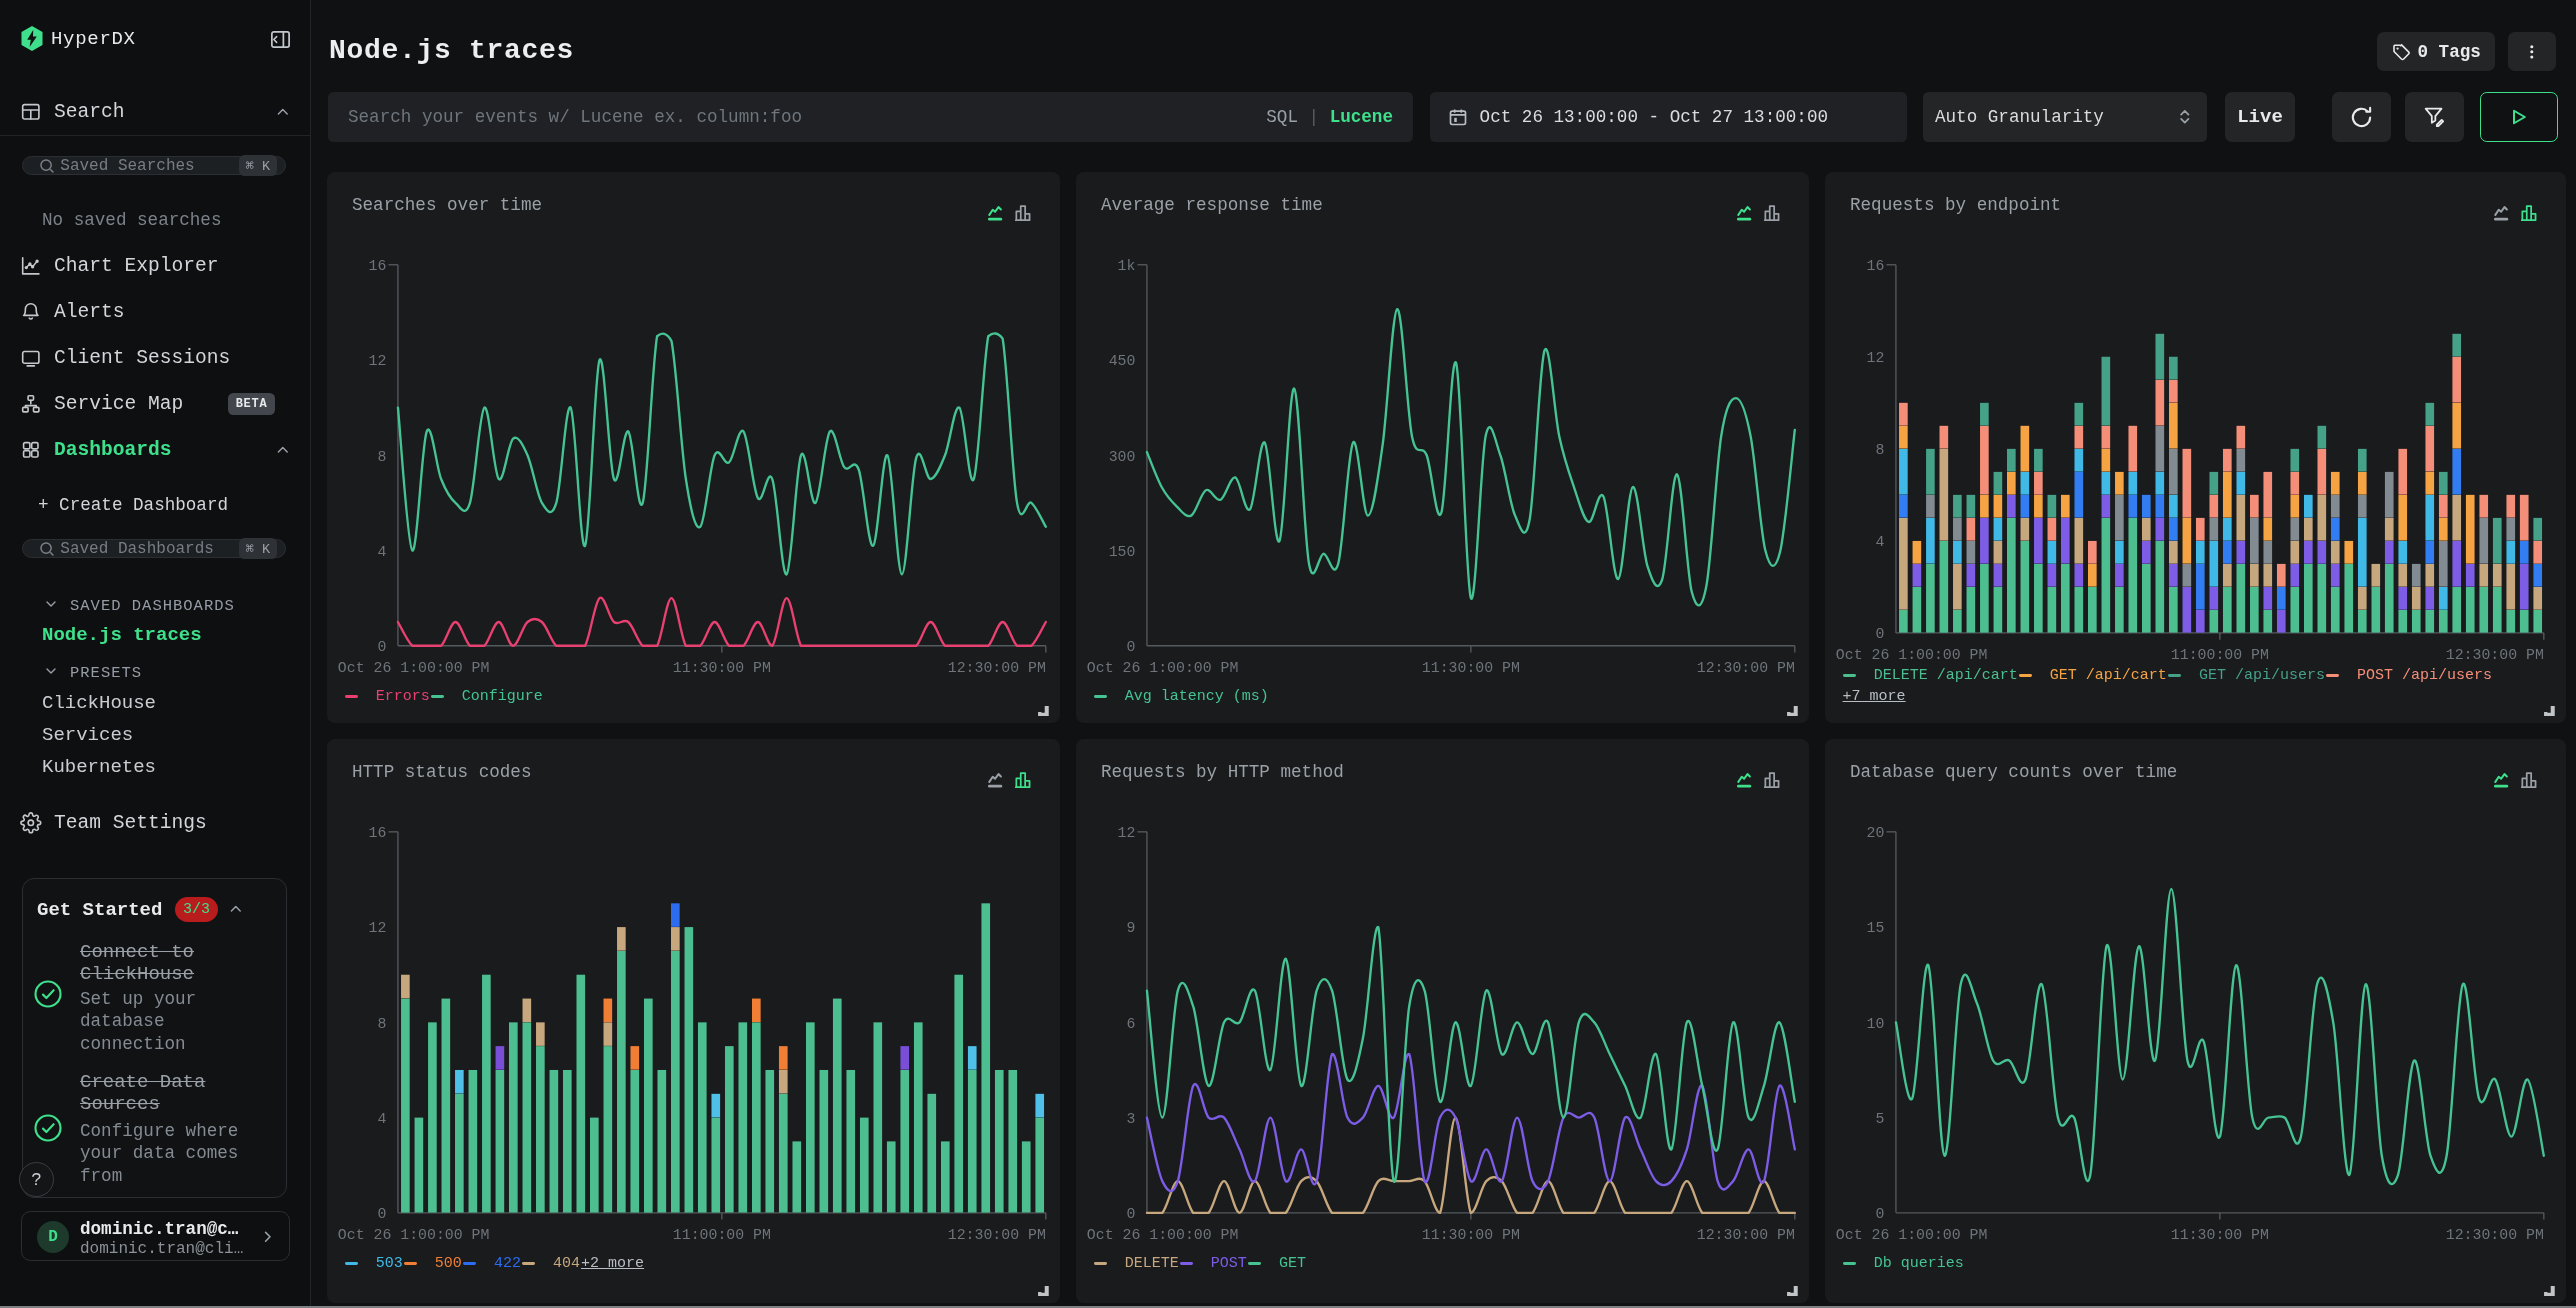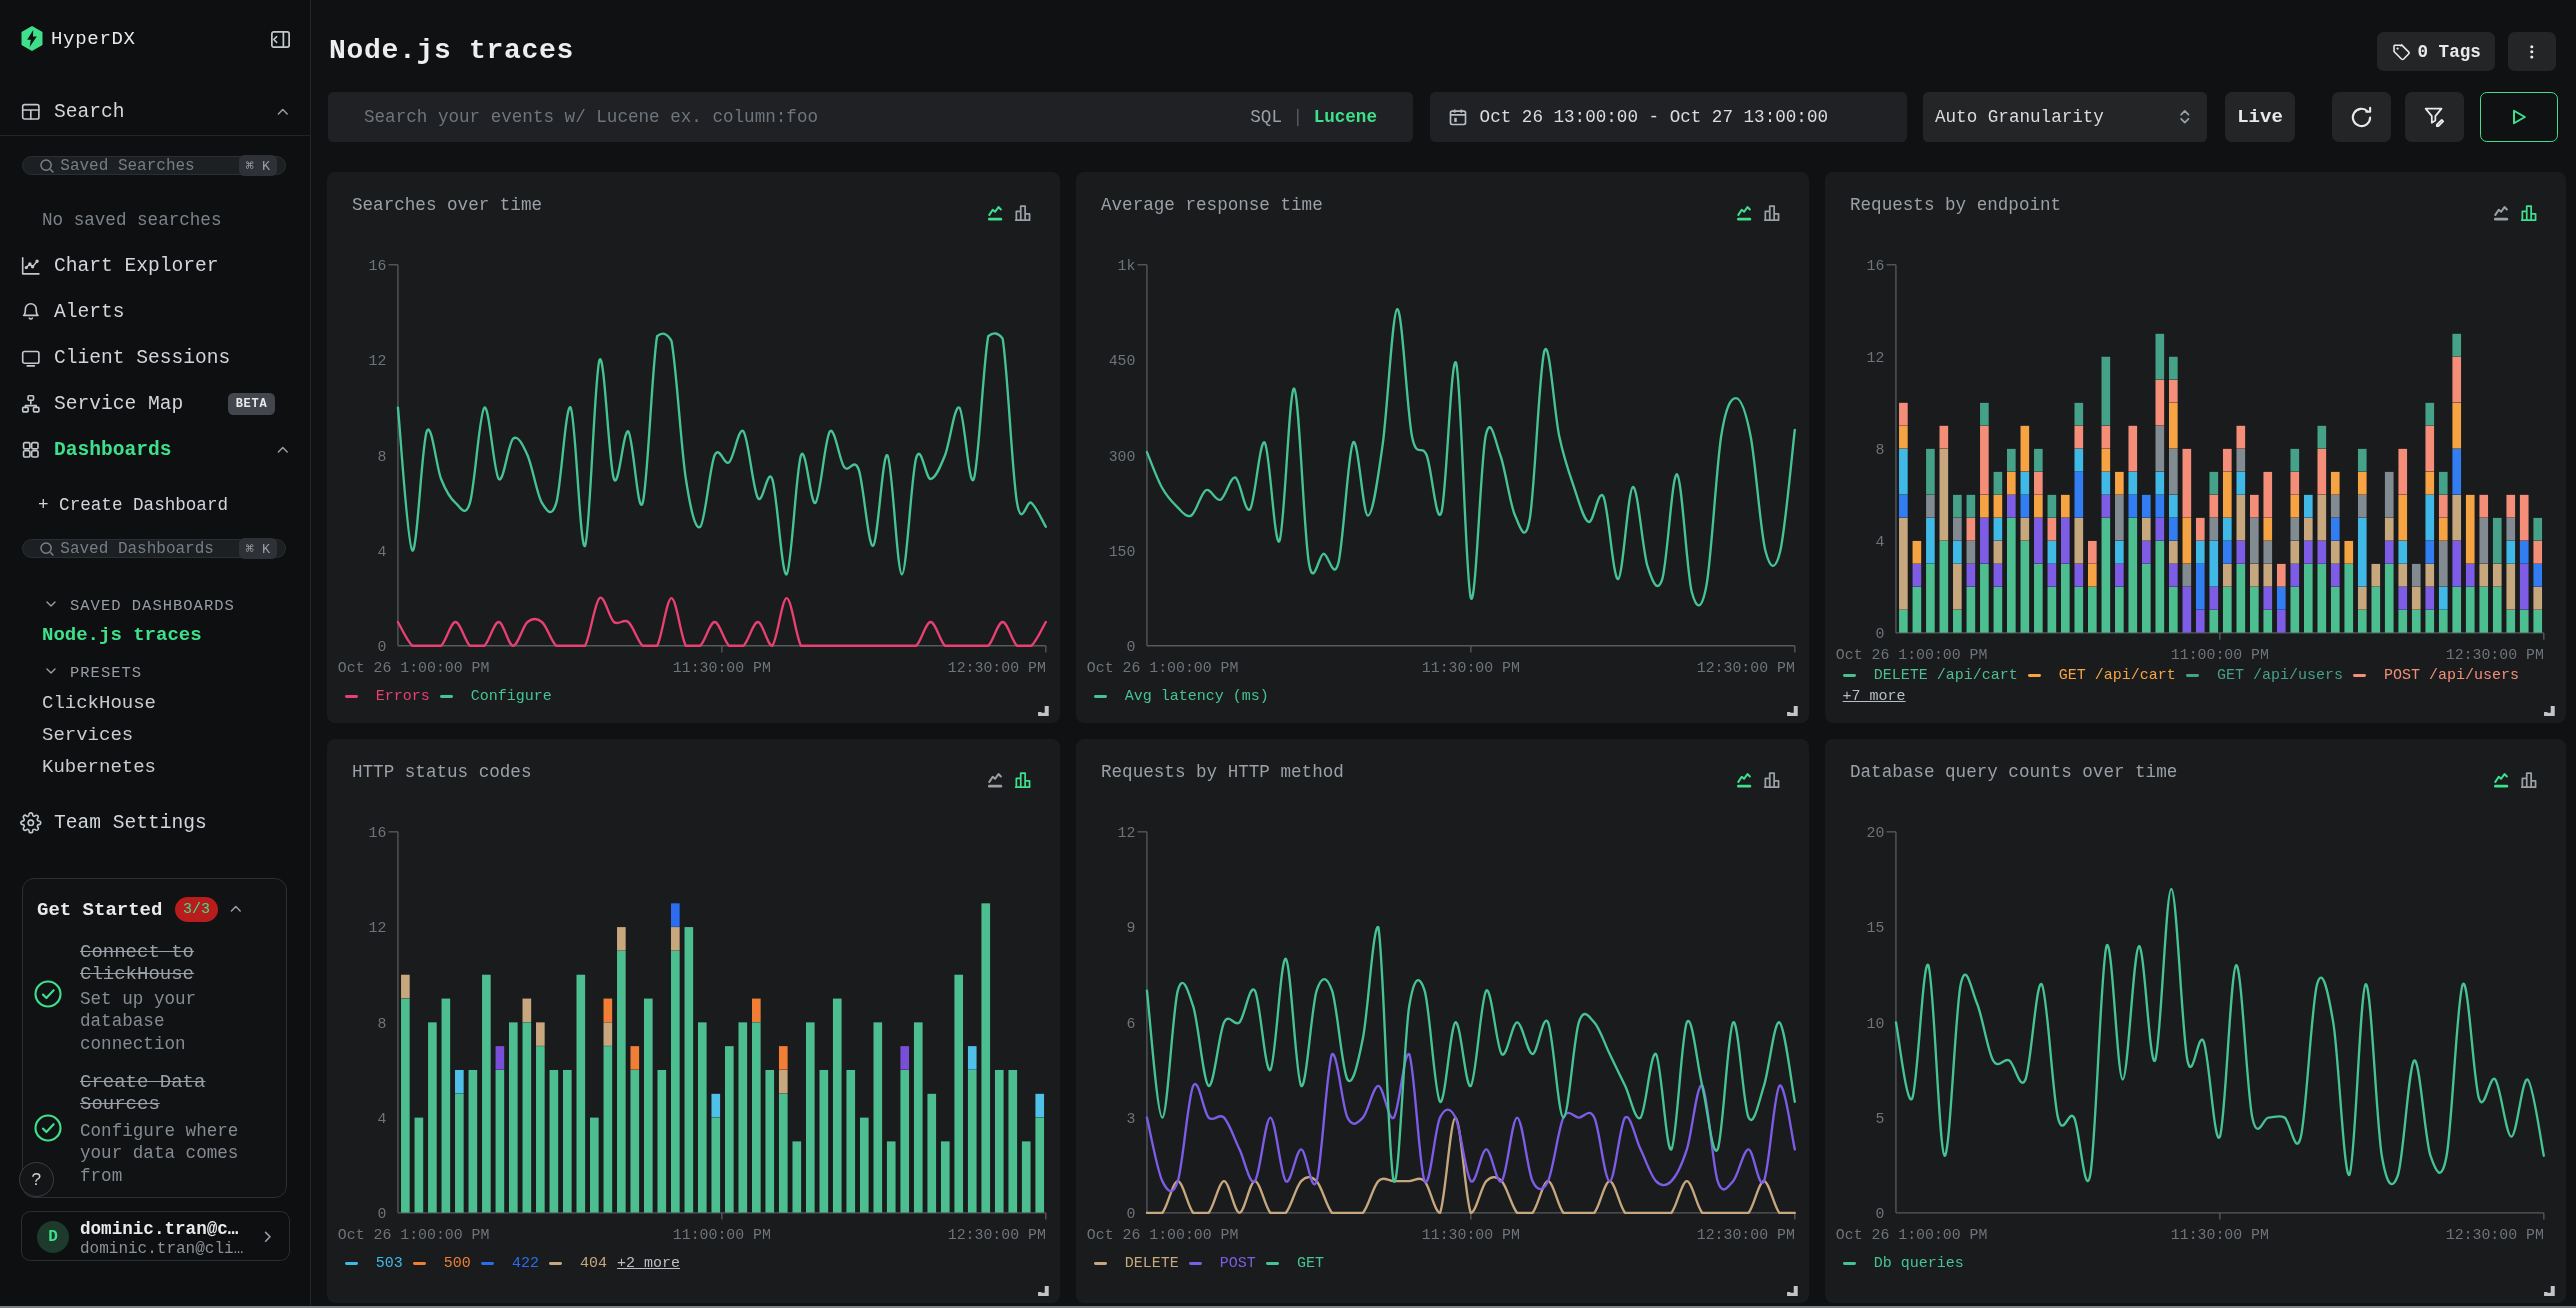--- a/index.html
+++ b/index.html
@@ -14,25 +14,25 @@
 .gscard{position:absolute;left:22px;top:878px;width:265px;height:320px;border:0.7px solid #2b2e32;border-radius:12px;background:#111214}
 .gsbadge{position:absolute;left:152px;top:17.6px;width:43px;height:25px;background:#b91c1c;border-radius:13px;font-size:15px;font-weight:400;color:#3ee08c;display:flex;align-items:center;justify-content:center}
 .gst{position:absolute;left:57px;font-size:19px;color:#9aa0a8}
 .gss{position:absolute;left:57px;font-size:17.6px;color:#848b93}
 .helpc{position:absolute;left:19px;top:1162px;width:35px;height:35px;border:1.4px solid #3a3e43;border-radius:50%;background:#131517;color:#c9cdd2;font-size:17.6px;display:flex;align-items:center;justify-content:center}
 .userchip{position:absolute;left:21px;top:1211px;width:269px;height:50px;border:0.7px solid #2b2e32;border-radius:9.5px}
 .avatar{position:absolute;left:15px;top:8.8px;width:32px;height:32px;border-radius:50%;background:#1d3a2c;color:#3ee08c;font-weight:700;font-size:16px;display:flex;align-items:center;justify-content:center}
 .title{position:absolute;left:329px;top:35px;font-size:28px;font-weight:700;color:#eceef0;letter-spacing:0.7px}
 .btn{position:absolute;display:flex;align-items:center;background:#232527;border-radius:6.8px;color:#e8eaec;font-size:17.6px;padding:0 13.5px}
 .btn b{font-size:17.6px}
-.searchbox{position:absolute;left:328px;top:92px;width:1085px;height:50px;background:#1f2124;border-radius:5.4px;display:flex;align-items:center;padding:0 36px;font-size:17.6px}
+.searchbox{position:absolute;left:328px;top:92px;width:1085px;height:50px;background:#1f2124;border-radius:5.4px;display:flex;align-items:center;padding:0 20px;font-size:17.6px}
 .inbox{position:absolute;top:92px;height:50px;background:#1f2124;border-radius:5.4px;display:flex;align-items:center;font-size:17.6px}
 .panel{position:absolute;background:#191b1d;border-radius:8px}
 .ptitle{position:absolute;left:25px;top:23px;font-size:17.6px;color:#9aa0a6}
-.legend{position:absolute;left:17.6px;display:flex;align-items:flex-start;gap:10px;font-size:15px}
+.legend{position:absolute;left:17.6px;display:flex;align-items:flex-start;gap:1px;font-size:15px}
 .lg{display:flex;align-items:center;gap:17.6px}
 .ldash{width:13.5px;height:2.7px;border-radius:1.4px;display:inline-block}
 .lmore{color:#b9bec4;text-decoration:underline}
 svg text{font-family:"Liberation Mono",monospace}
 </style></head><body>
 <aside>
   <svg width="24" height="27" viewBox="0 0 24 26" style="position:absolute;left:20px;top:25px">
 <path d="M12 0.5 L22.5 6.5 V19.5 L12 25.5 L1.5 19.5 V6.5 Z" fill="#3ee08c"></path>
 <path d="M13.2 4.5 L7.2 14.2 h3.6 L9.6 21.5 L16.8 11 h-3.8 Z" fill="#101112"></path>
 </svg>

